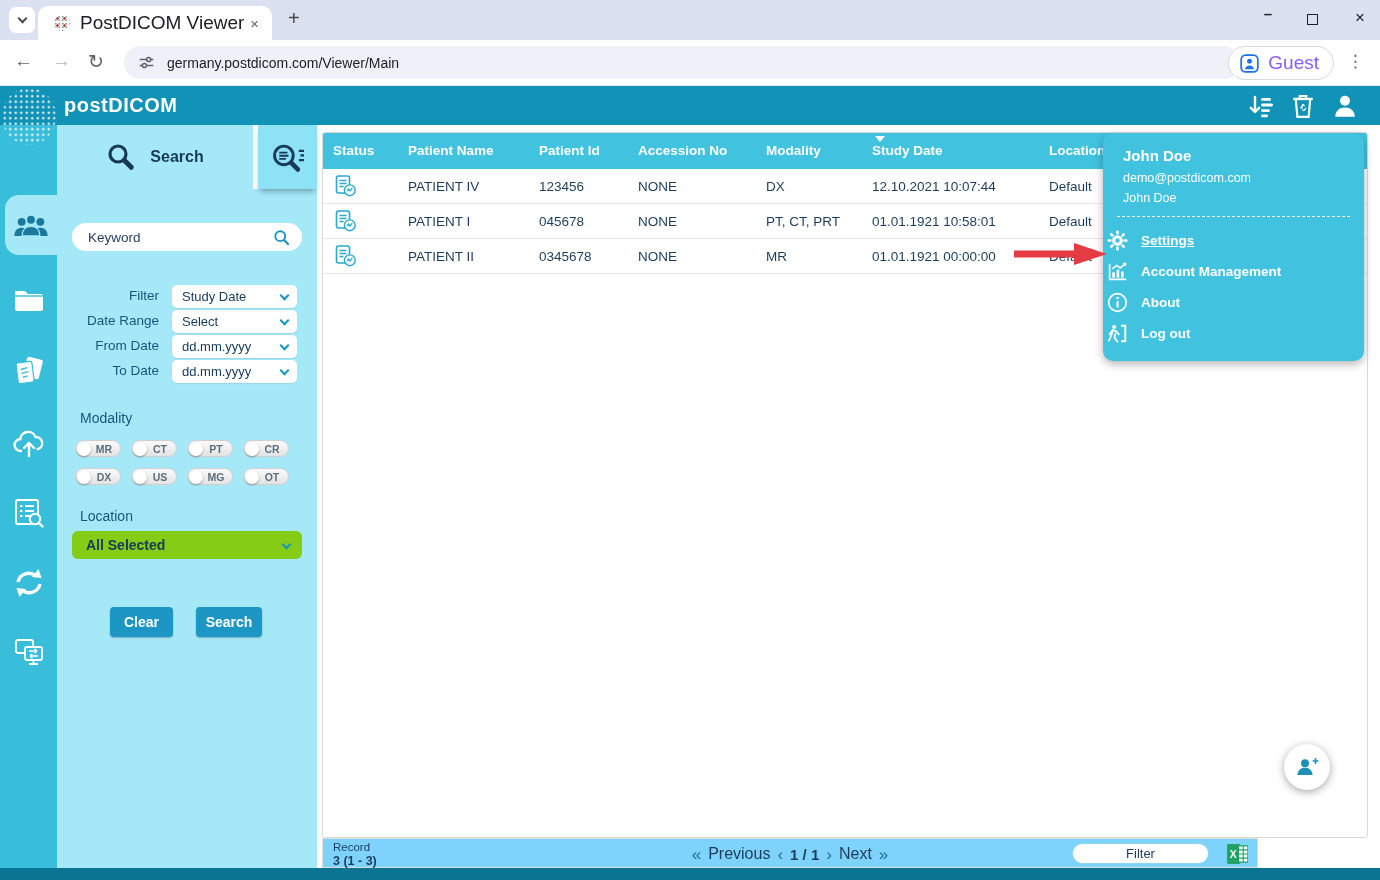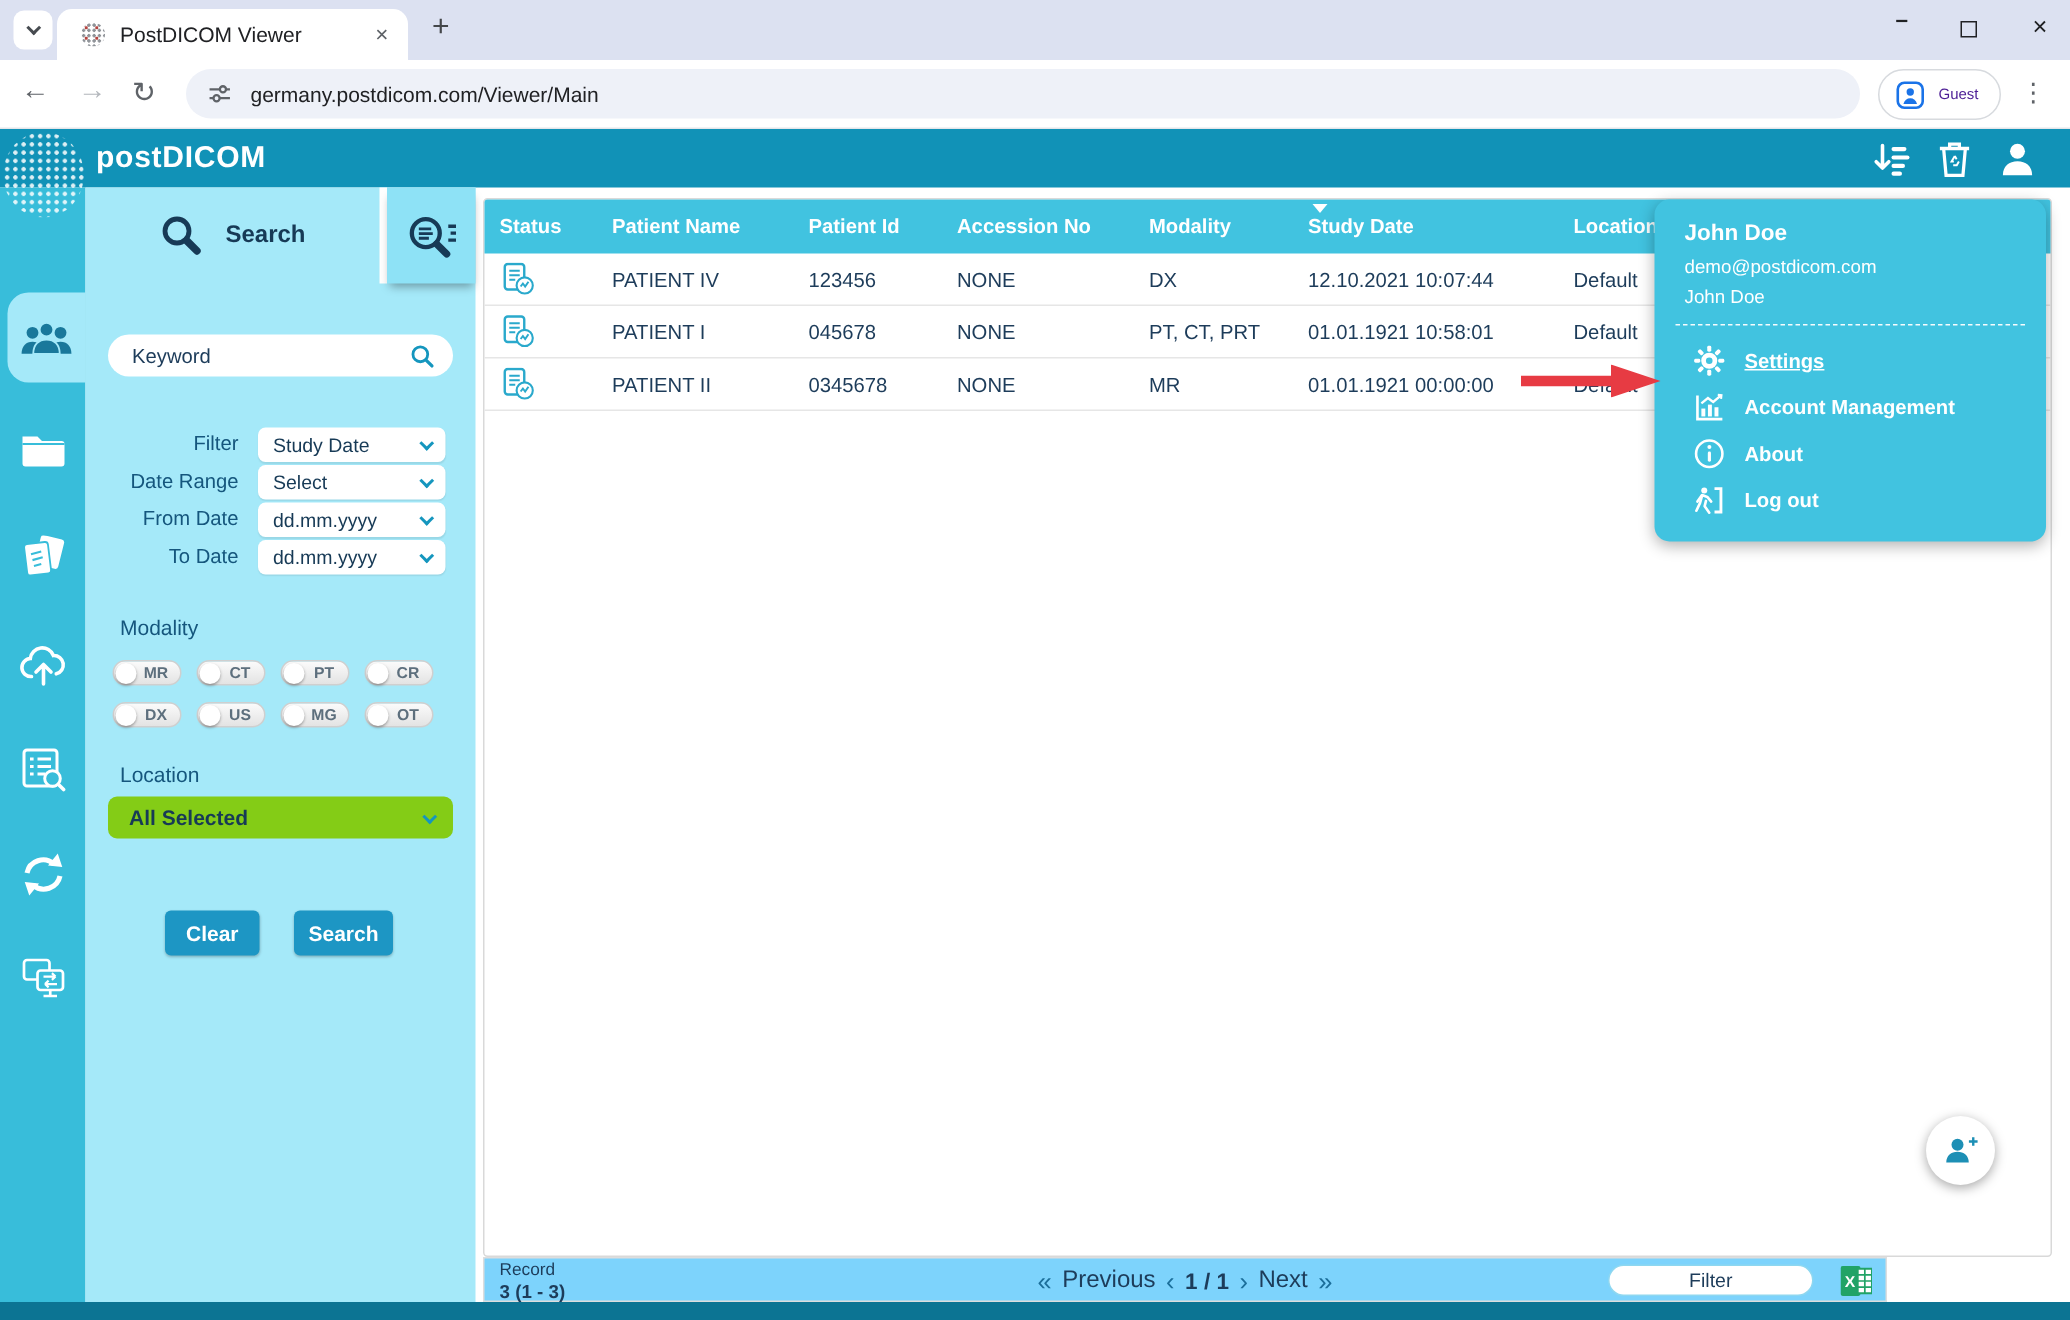--- a/index.html
+++ b/index.html
@@ -10,38 +10,38 @@
   .tabstrip{position:absolute;top:0;left:0;width:1380px;height:40px;background:#dce1f1;}
   .chev-btn{position:absolute;left:9px;top:7px;width:26px;height:26px;background:#fff;border-radius:7px;
     display:flex;align-items:center;justify-content:center;cursor:pointer;}
   .chv{display:inline-block;width:7px;height:7px;border-right:2px solid #474b50;border-bottom:2px solid #474b50;
     transform:rotate(45deg);margin-top:-3px;}
   .btab{position:absolute;left:38px;top:6px;width:234px;height:34px;background:#fff;border-radius:10px 10px 0 0;
     display:flex;align-items:center;padding:0 10px 0 16px;}
   .favicon{width:16px;height:16px;border-radius:50%;flex:0 0 16px;
     background-image:radial-gradient(#b3423f 1px,transparent 1.2px),radial-gradient(#8f9398 1px,transparent 1.2px);
     background-size:7px 7px,3.5px 3.5px;}
-  .btab-title{flex:1;margin-left:10px;font-size:14px;color:#202124;white-space:nowrap;overflow:hidden;}
+  .btab-title{flex:1;margin-left:10px;font-size:19px;color:#202124;white-space:nowrap;overflow:hidden;}
   .btab-close{font-size:15px;color:#5f6368;padding:0 3px;cursor:pointer;}
   .newtab{position:absolute;left:288px;top:7px;font-size:20px;color:#44474a;cursor:pointer;}
   .winctl{position:absolute;top:9px;font-size:15px;color:#202124;cursor:pointer;}
   .wc-min{right:108px;top:5px;font-weight:bold;}
   .wc-max{right:62px;top:14px;width:11px;height:11px;border:1.5px solid #202124;}
   .wc-close{right:15px;font-size:17px;top:8px;}
   .toolbar{position:absolute;top:40px;left:0;width:1380px;height:46px;background:#fff;border-bottom:1px solid #e4e6ea;}
   .nav-ic{position:absolute;top:10px;font-size:19px;color:#5f6368;cursor:pointer;}
   .ic-back{left:14px;}
   .ic-fwd{left:52px;color:#b3b7bc;}
   .ic-reload{left:88px;}
   .urlbar{position:absolute;left:124px;top:6px;width:1116px;height:33px;border-radius:17px;background:#eef1f8;
     display:flex;align-items:center;padding:0 14px;cursor:text;}
   .url-text{font-size:14px;color:#202124;margin-left:12px;}
   .guest-chip{position:absolute;right:46px;top:6px;height:34px;border:1px solid #d7dade;border-radius:17px;
     background:#fff;display:flex;align-items:center;gap:8px;padding:0 14px 0 10px;cursor:pointer;}
-  .guest-label{font-size:10px;color:#4c1d95;}
+  .guest-label{font-size:19px;color:#8b5cf6;}
   .kebab{position:absolute;right:16px;top:11px;font-size:17px;color:#5f6368;cursor:pointer;}
 
   
   #app{position:absolute;top:86px;left:0;width:1380px;height:794px;background:#fff;}
   .app-header{position:absolute;top:0;left:0;width:1380px;height:39px;background:#1192b7;}
   .logo-text{position:absolute;left:64px;top:8px;font-size:20px;font-weight:bold;color:#fff;letter-spacing:.5px;}
   .page-title{position:absolute;left:0;right:0;top:10px;text-align:center;padding-left:78px;
     font-size:16.5px;font-weight:bold;color:#fff;}
   .hdr-ic{position:absolute;top:7px;width:26px;height:26px;cursor:pointer;}
   .side-logo{position:absolute;left:2px;top:2px;width:54px;height:57px;border-radius:50%;z-index:6;
@@ -113,21 +113,21 @@
   .bottom-strip{position:absolute;left:0;top:782px;width:1380px;height:12px;background:#0c7493;}
 
   
   .user-menu{position:absolute;left:1103px;top:47px;width:261px;background:#41c3e0;border-radius:10px;
     box-shadow:0 3px 10px rgba(0,0,0,.3);z-index:20;padding:14px 0 12px 0;color:#fff;}
   .um-head{padding:0 16px 0 20px;}
   .um-name{font-size:15px;font-weight:bold;margin-bottom:7px;}
   .um-email{font-size:12.5px;margin-bottom:6px;}
   .um-org{font-size:12.5px;}
   .um-divider{margin:11px 14px 8px 14px;border-top:1.5px dashed rgba(255,255,255,.95);}
-  .um-item{display:flex;align-items:center;gap:13px;padding:5px 0 5px 26px;cursor:pointer;}
+  .um-item{display:flex;align-items:center;gap:13px;padding:5px 0 5px 4px;cursor:pointer;}
   .um-item span{font-size:13.5px;font-weight:600;color:#fff;}
   .um-item .underline{text-decoration:underline;}
   .um-ic{width:21px;height:21px;flex:0 0 21px;}
 
   .red-arrow{position:absolute;left:1014px;top:157px;z-index:30;}
   .fab{position:absolute;left:1284px;top:658px;width:46px;height:46px;border-radius:50%;background:#fff;
     box-shadow:0 2px 8px rgba(0,0,0,.35);display:flex;align-items:center;justify-content:center;cursor:pointer;z-index:10;}
 </style>
 </head>
 <body>

